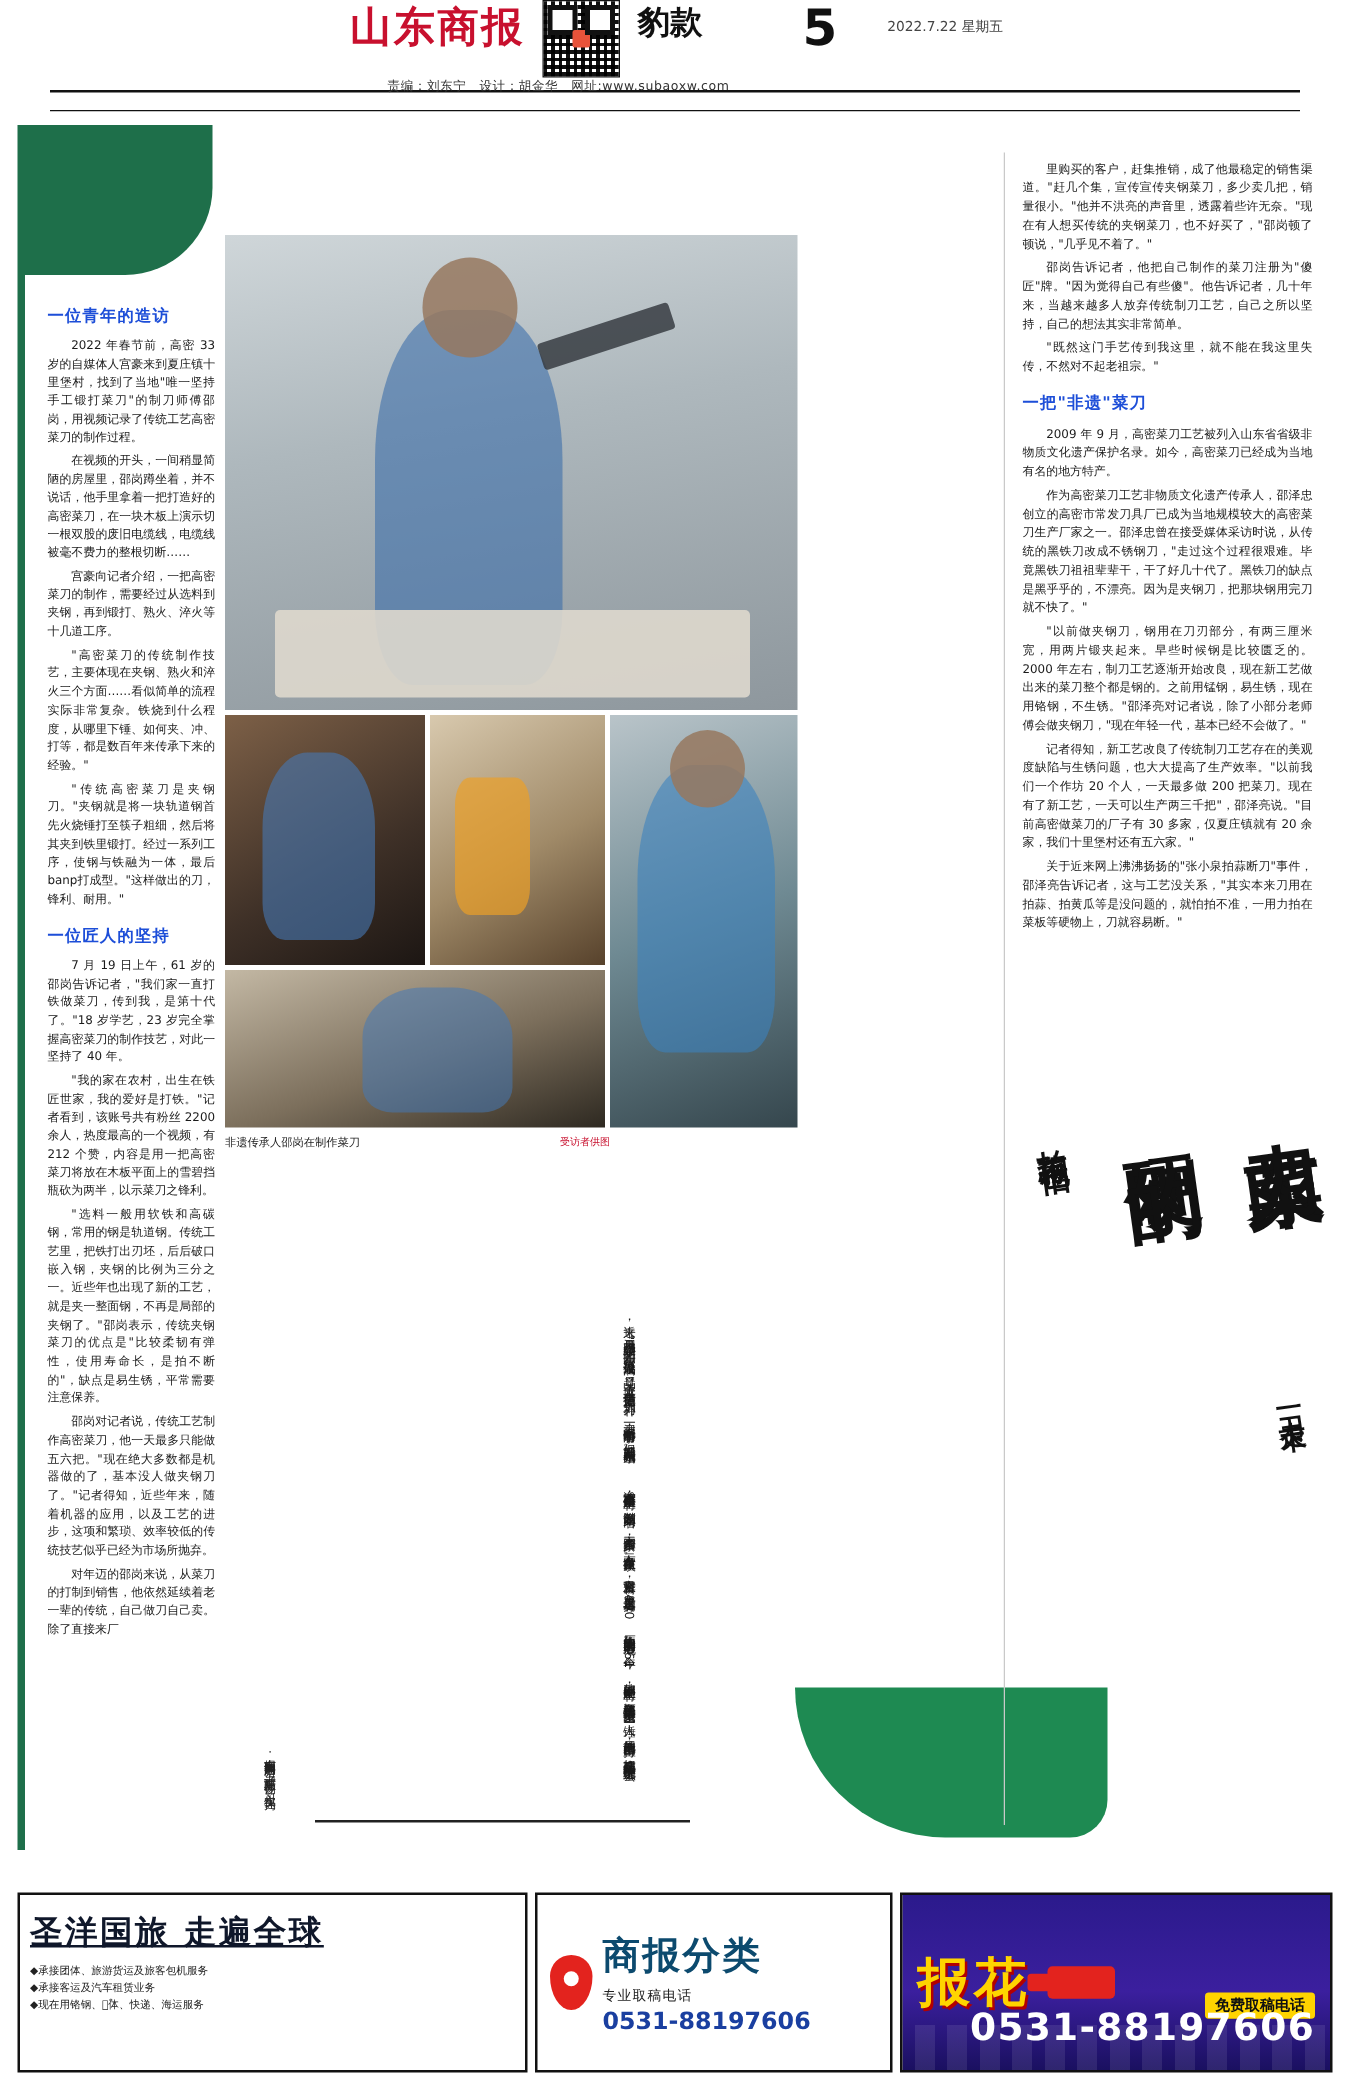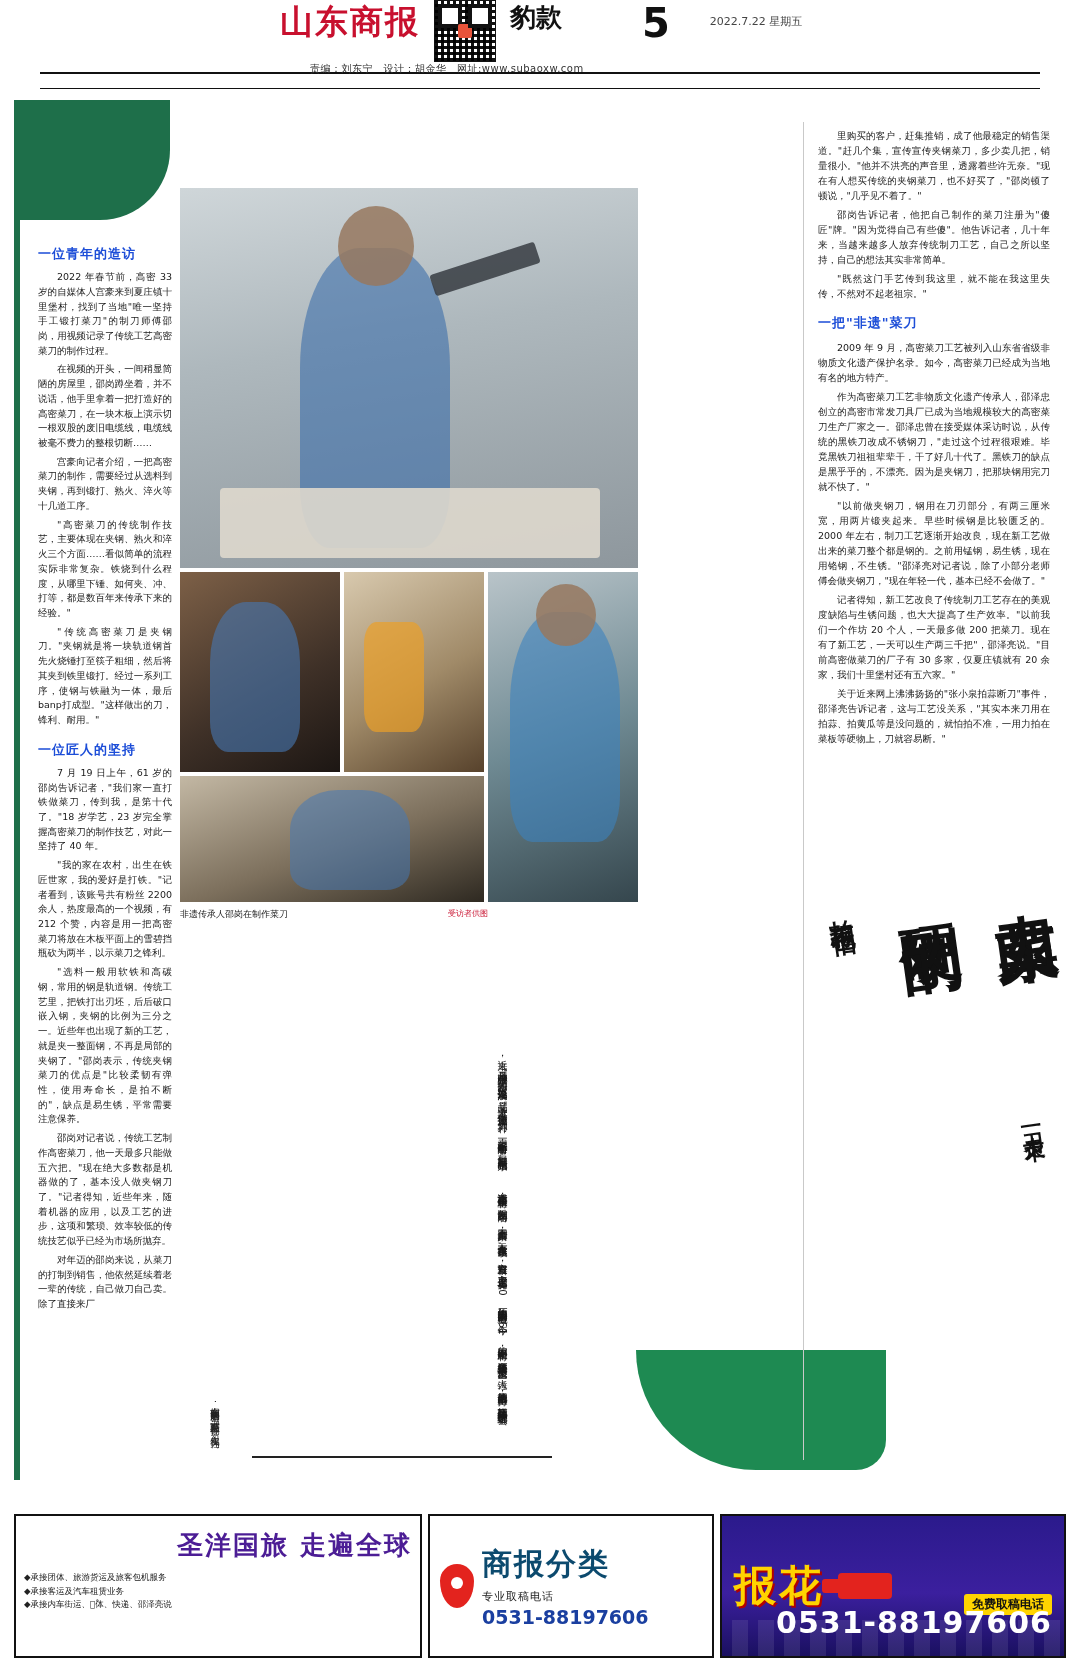--- a/index.html
+++ b/index.html
@@ -221,22 +221,22 @@
     height: 144px;
     display: flex; gap: 6px;
   }
   .ad { position: relative; overflow: hidden; }
   .ad1 {
     flex: 0 0 408px;
     border: 2px solid #111; background: #fff;
     padding: 6px 8px;
   }
   .ad1-title {
-    font-size: 26px; font-weight: bold; color: #4c1d95;
-    letter-spacing: 2px; text-align: right; margin-top: 6px;
+    font-size: 26px; font-weight: bold; color: #0f172a;
+    letter-spacing: 2px; text-align: left; margin-top: 6px; text-decoration: underline;
   }
   .ad1-lines { font-size: 8.5px; line-height: 1.6; color: #222; margin-top: 8px; }
   .ad2 {
     flex: 0 0 286px;
     background: #fff; border: 2px solid #111;
     display: flex; align-items: center; padding: 0 10px; gap: 8px;
   }
   .pin {
     width: 34px; height: 44px; background: #e3231e;
     border-radius: 50% 50% 50% 50% / 38% 38% 62% 62%;
@@ -376,21 +376,21 @@
   </div>
 </div>
 
 <div class="ads">
 
   <div class="ad ad1">
     <div class="ad1-title">圣洋国旅  走遍全球</div>
     <div class="ad1-lines">
       <div>◆承接团体、旅游货运及旅客包机服务</div>
       <div>◆承接客运及汽车租赁业务</div>
-      <div>◆承接内车街运、合ْ体、快递、邵泽亮说</div>
+      <div>◆现在用铬钢、合ْ体、快递、海运服务</div>
     </div>
   </div>
 
   <div class="ad ad2">
     <div class="pin"></div>
     <div>
       <div class="ad2-title">商报分类</div>
       <div class="ad2-sub">专业取稿电话</div>
       <div class="ad2-phone">0531-88197606</div>
     </div>

